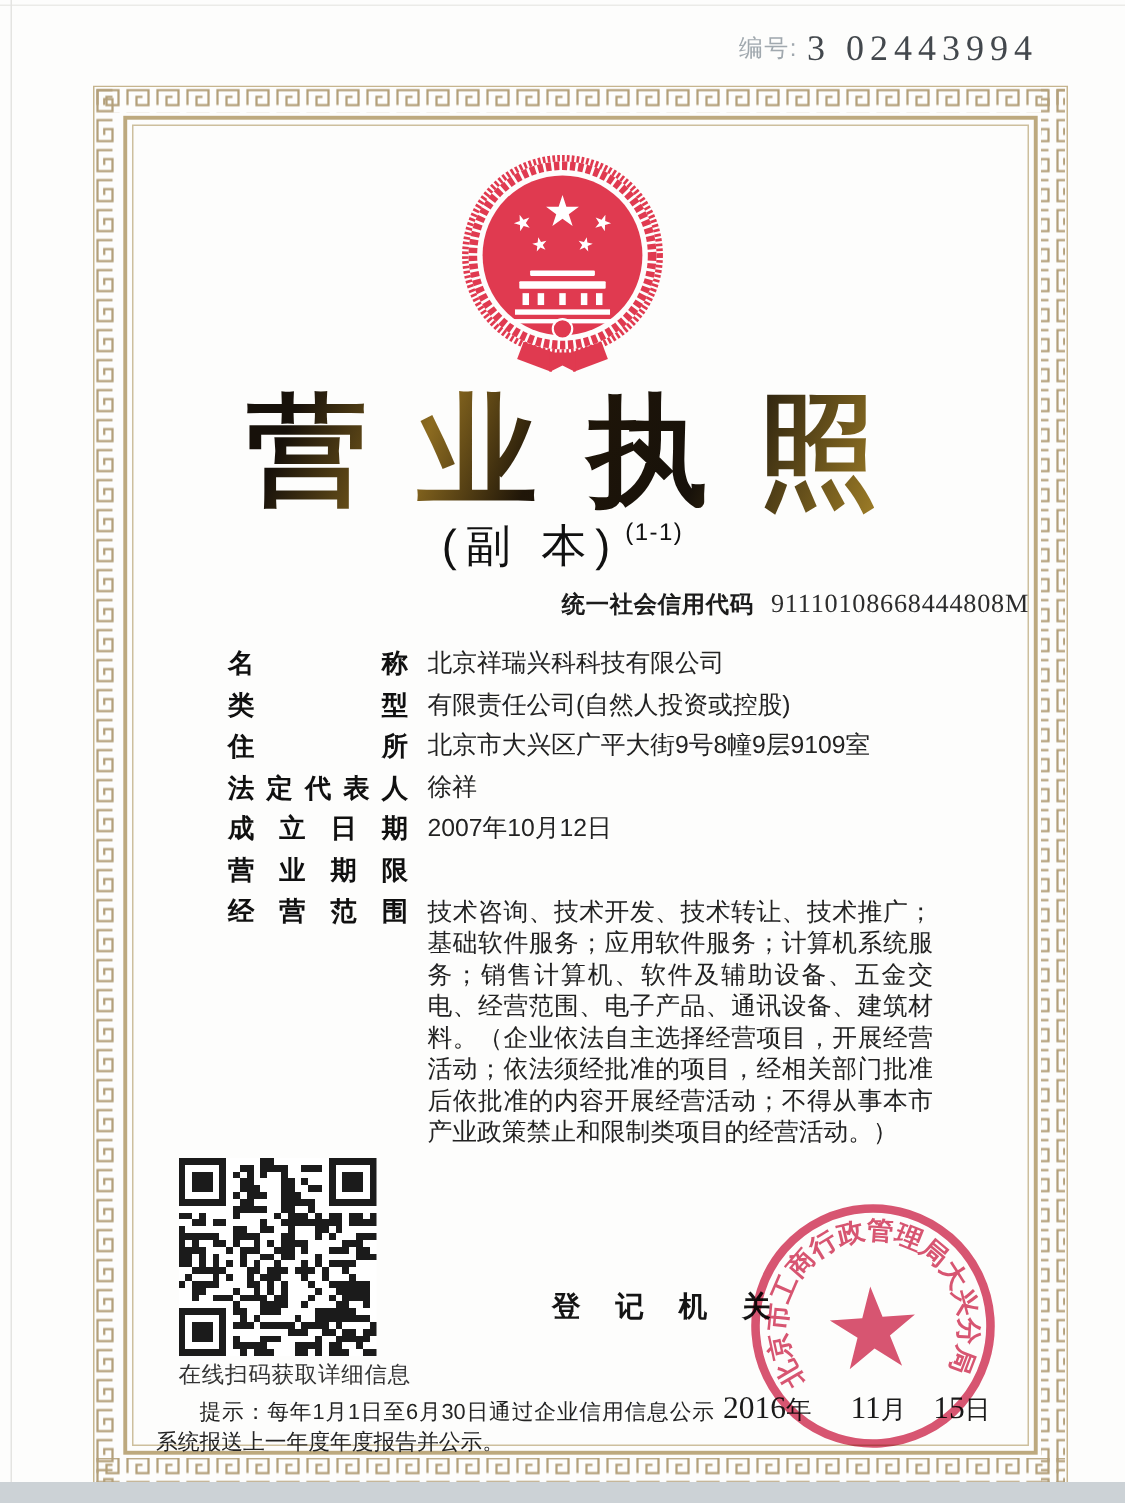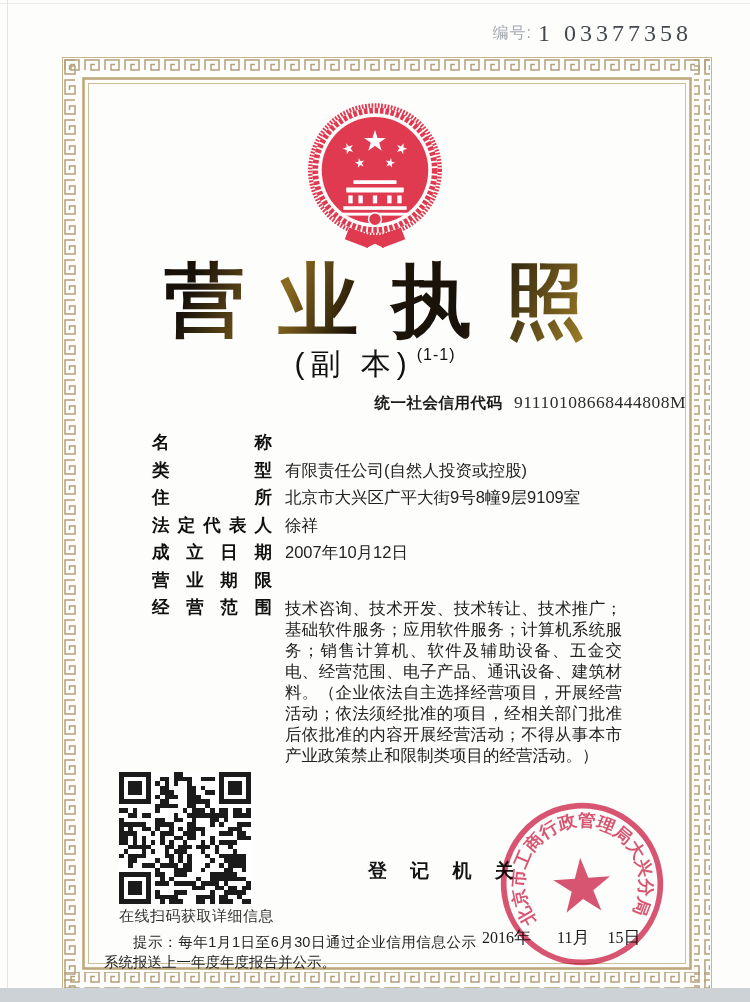--- a/index.html
+++ b/index.html
@@ -77,21 +77,21 @@
   .qr-caption { margin-top: 3px; font-size: 15px; color: #333; letter-spacing: 0.5px; }
 
   
   .reg-authority {
     position: absolute; left: 368px; top: 858px;
     font-size: 19px; font-weight: bold; color: #141414; letter-spacing: 9px;
   }
 
   
   .issue-date { position: absolute; left: 482px; top: 926px; width: 168px; font-size: 17px; color: #1a1a1a; white-space: nowrap; }
-  .issue-date .dnum { font-family: "Liberation Serif", serif; font-size: 16px; }
+  .issue-date .dnum { font-family: "Liberation Serif", serif; font-size: 21px; }
   .issue-date .gap1 { display:inline-block; width: 26px; }
   .issue-date .gap2 { display:inline-block; width: 18px; }
 
   
   .seal { position: absolute; left: 494px; top: 796px; width: 176px; height: 176px; opacity: 0.92; mix-blend-mode: multiply; transform: rotate(-4deg); }
 
   
   .notice {
     position: absolute; left: 104px; top: 932px; width: 372px;
     font-size: 14.5px; color: #232323; line-height: 20px;
@@ -100,21 +100,21 @@
 </style>
 </head>
 <body>
 
 <div class="page">
 
   <div class="edge-line-top"></div>
   <div class="edge-line-left"></div>
 
   <div class="serial">
-    <span class="lbl">编号:</span><span class="num">1 03377358</span>
+    <span class="lbl">编号:</span><span class="num">3 02443994</span>
   </div>
 
   <svg class="frame" viewBox="0 0 650 933" xmlns="http://www.w3.org/2000/svg">
     <defs>
       <pattern id="meanderH" width="20" height="16" patternUnits="userSpaceOnUse">
         <path d="M3,13 V3 H17 V13 H9 V7.5 H13" fill="none" stroke="#b3a07a" stroke-width="1.5"></path>
       </pattern>
       <pattern id="meanderV" width="16" height="20" patternUnits="userSpaceOnUse">
         <path d="M13,3 H3 V17 H13 V9 H7.5 V13" fill="none" stroke="#b3a07a" stroke-width="1.5"></path>
       </pattern>
@@ -168,20 +168,21 @@
   </div>
 
   <div class="credit-row">
     <span class="clbl">统一社会信用代码</span>
     <span class="cval">91110108668444808M</span>
   </div>
 
   <div class="fields">
     <div class="frow">
       <span class="flabel">名称</span>
+        <span class="fvalue">北京祥瑞兴科科技有限公司</span>
     </div>
     <div class="frow">
       <span class="flabel">类型</span>
         <span class="fvalue">有限责任公司(自然人投资或控股)</span>
     </div>
     <div class="frow">
       <span class="flabel">住所</span>
         <span class="fvalue">北京市大兴区广平大街9号8幢9层9109室</span>
     </div>
     <div class="frow">

